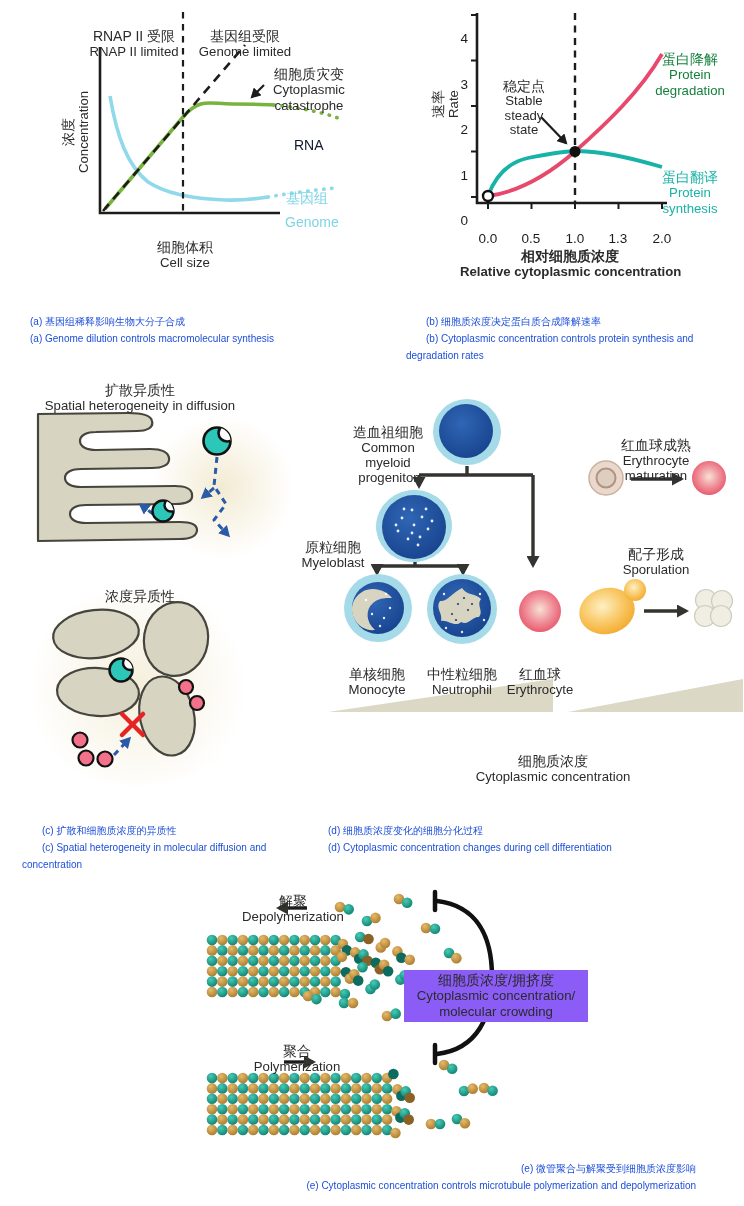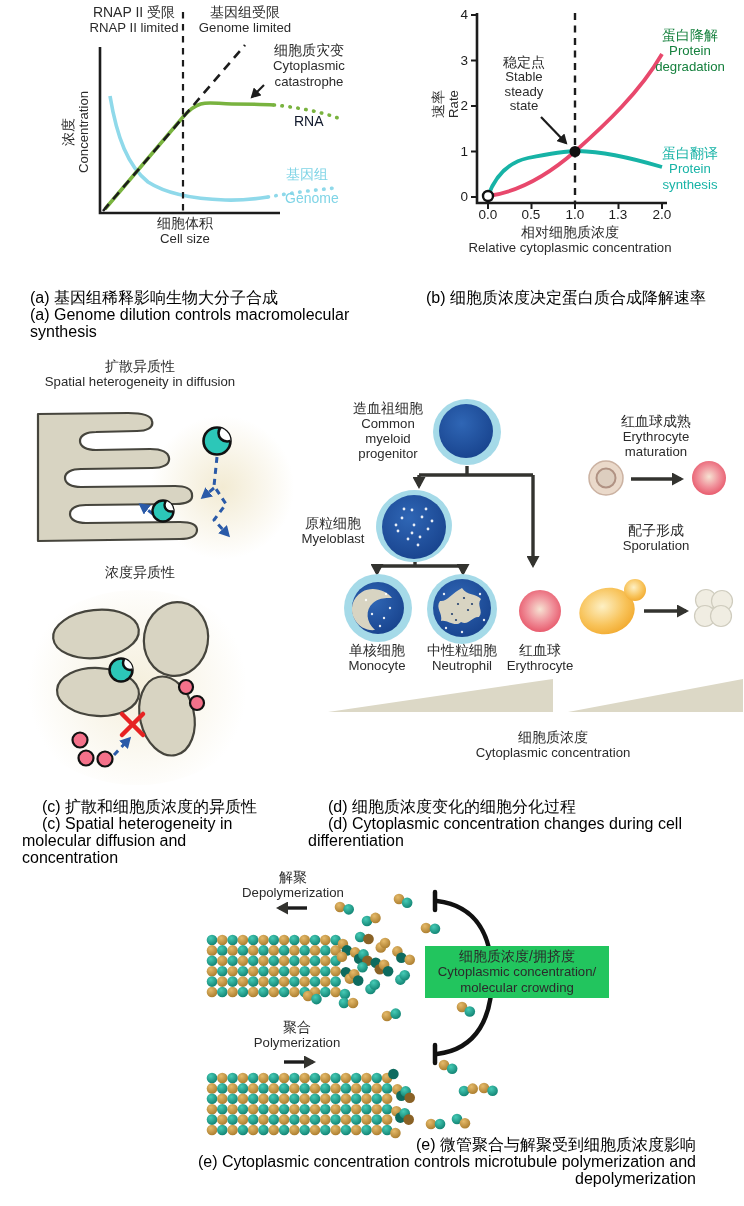--- a/index.html
+++ b/index.html
@@ -1,25 +1,25 @@
 <!DOCTYPE html>
 <html><head>
 <meta charset="utf-8">
 <style>
   html,body{margin:0;padding:0;background:#fff;}
   .page{position:relative;width:744px;height:1206px;background:#fff;overflow:hidden;
         font-family:"Liberation Sans","DejaVu Sans",sans-serif;color:#2b2b2b;}
-  .abs{position:absolute;}
+  .abs{position:absolute;margin-top:24px;}
   .c{text-align:center;}
   .cn{font-size:14px;line-height:16px;}
   .en{font-size:13.2px;line-height:16px;}
   .lab div{white-space:nowrap;}
   .vlabel{position:absolute;transform:translate(-50%,-50%) rotate(-90deg);
           text-align:center;white-space:nowrap;}
-  .cap{font-size:16px;line-height:17px;color:#000000;}
+  .cap{font-size:10px;line-height:17px;color:#1d4ed8;}
   .cap .ind{text-indent:20px;}
   svg{position:absolute;overflow:visible;}
   .glow{position:absolute;border-radius:50%;}
   .tick{font-size:13.5px;color:#1c1c1c;}
 </style>
 </head>
 <body>
 
 <div class="page">
 
@@ -548,21 +548,21 @@
   <div class="abs tick" style="left:450px;top:7px;width:18px;text-align:right;">4</div>
   <div class="abs tick" style="left:450px;top:53px;width:18px;text-align:right;">3</div>
   <div class="abs tick" style="left:450px;top:98px;width:18px;text-align:right;">2</div>
   <div class="abs tick" style="left:450px;top:144px;width:18px;text-align:right;">1</div>
   <div class="abs tick" style="left:450px;top:189px;width:18px;text-align:right;">0</div>
   <div class="abs tick c" style="left:470px;top:207px;width:36px;">0.0</div>
   <div class="abs tick c" style="left:513px;top:207px;width:36px;">0.5</div>
   <div class="abs tick c" style="left:557px;top:207px;width:36px;">1.0</div>
   <div class="abs tick c" style="left:600px;top:207px;width:36px;">1.3</div>
   <div class="abs tick c" style="left:644px;top:207px;width:36px;">2.0</div>
-  <div class="abs lab c" style="left:460px;top:224px;width:220px;">
+  <div class="abs lab c" style="left:460px;top:224px;width:220px;font-weight:bold;">
     <div class="cn">相对细胞质浓度</div>
     <div class="en">Relative cytoplasmic concentration</div>
   </div>
   <div class="abs lab c" style="left:482px;top:55px;width:84px;line-height:14.5px;">
     <div class="cn" style="line-height:15px">稳定点</div>
     <div class="en" style="line-height:14.5px">Stable</div>
     <div class="en" style="line-height:14.5px">steady</div>
     <div class="en" style="line-height:14.5px">state</div>
   </div>
   <div class="abs lab c" style="left:638px;top:27px;width:104px;color:#15803d;">
@@ -575,20 +575,21 @@
     <div class="en">Protein</div>
     <div class="en">synthesis</div>
   </div>
 
   <div class="abs cap" style="left:30px;top:289px;width:376px;">
     <div>(a)  基因组稀释影响生物大分子合成</div>
     <div>(a)  Genome dilution controls macromolecular synthesis</div>
   </div>
   <div class="abs cap" style="left:406px;top:289px;width:338px;">
     <div class="ind">(b)  细胞质浓度决定蛋白质合成降解速率</div>
+    <div class="ind">(b)  Cytoplasmic concentration controls protein synthesis and degradation rates</div>
   </div>
 
   <div class="abs lab c" style="left:20px;top:358px;width:240px;">
     <div class="cn">扩散异质性</div>
     <div class="en">Spatial heterogeneity in diffusion</div>
   </div>
   <div class="abs lab c" style="left:10px;top:564px;width:260px;">
     <div class="cn">浓度异质性</div>
   </div>
   <div class="abs cap" style="left:22px;top:798px;width:262px;">
@@ -637,21 +638,21 @@
   </div>
 
   <div class="abs lab c" style="left:236px;top:869px;width:114px;">
     <div class="cn">解聚</div>
     <div class="en">Depolymerization</div>
   </div>
   <div class="abs lab c" style="left:240px;top:1019px;width:114px;">
     <div class="cn">聚合</div>
     <div class="en">Polymerization</div>
   </div>
-  <div class="abs lab c" style="left:425px;top:946px;width:184px;background:#22c55e;padding:2px 0;">
+  <div class="abs lab c" style="left:404px;top:946px;width:184px;background:#8b5cf6;padding:2px 0;">
     <div class="cn">细胞质浓度/拥挤度</div>
     <div class="en">Cytoplasmic concentration/</div>
     <div class="en">molecular crowding</div>
   </div>
   <div class="abs cap" style="left:126px;top:1136px;width:570px;text-align:right;">
     <div class="ind">(e)  微管聚合与解聚受到细胞质浓度影响</div>
     <div class="ind">(e)  Cytoplasmic concentration controls microtubule polymerization and depolymerization</div>
   </div>
 
 </div>

